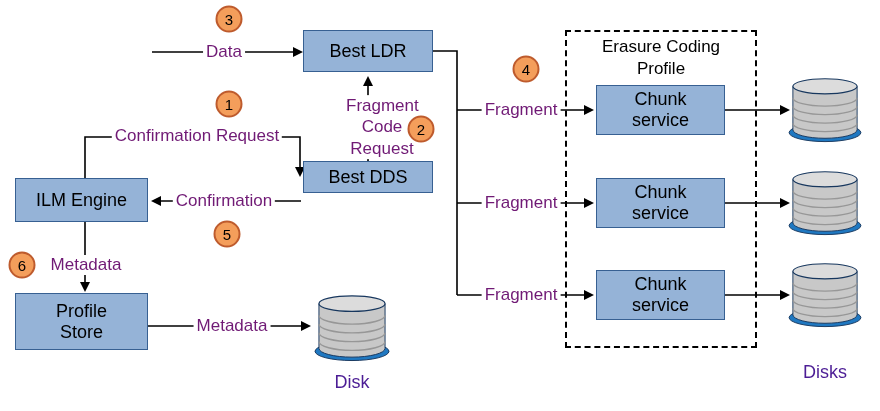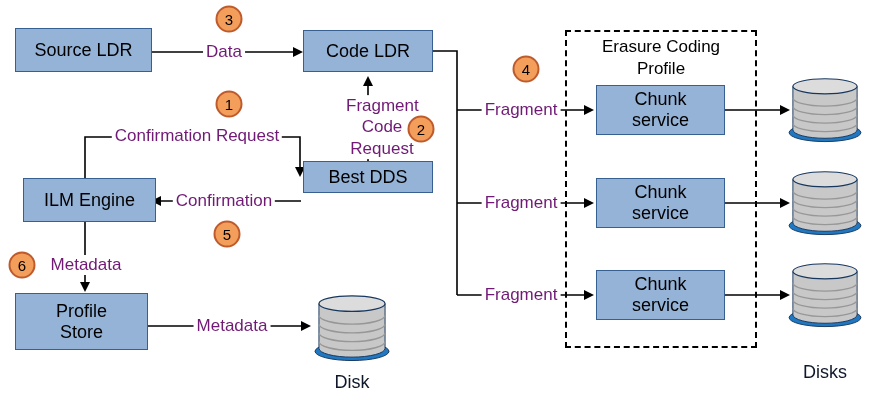--- a/index.html
+++ b/index.html
@@ -20,21 +20,21 @@
   .group-title{position:absolute;text-align:center;font-size:17px;line-height:1.3;color:#000;z-index:2;
     display:flex;justify-content:center}
   .group-title span{display:block;width:150px}
   .edge-label{position:absolute;transform:translate(-50%,-50%);background:#fff;
     padding:0 3px;font-size:17px;white-space:nowrap;color:#701a75;z-index:3}
   .edge-label.wrap{white-space:normal;text-align:center;line-height:1.25}
   .badge{position:absolute;width:27px;height:27px;border-radius:50%;
     transform:translate(-50%,-50%);background:var(--badge-fill);
     border:2px solid var(--badge-border);display:flex;align-items:center;
     justify-content:center;font-size:15px;color:#000;z-index:4}
-  .caption{position:absolute;text-align:center;font-size:18px;color:#0f172a;z-index:2}
+  .caption{position:absolute;text-align:center;font-size:18px;color:#4c1d95;z-index:2}
   .disk{position:absolute;z-index:2}
   .disk svg{display:block;width:100%;height:100%}
   .disk-body{fill:#C8C8C8;stroke:#17375E;stroke-width:1}
   .disk-stripe{fill:none;stroke:#979797;stroke-width:1.4}
   .disk-top{fill:#DCDCDC;stroke:#17375E;stroke-width:1.2}
   .disk-base-e{fill:var(--disk-base);stroke:#17375E;stroke-width:1}
   .wrap-60{display:inline-block;width:62px}
   .wrap-92{display:inline-block;width:96px}
 </style>
 </head>
@@ -77,33 +77,30 @@
     <path class="head" d="M790 203 L780 198 L780 208 Z"></path>
     <path class="edge" d="M725 295 H781"></path>
     <path class="head" d="M790 295 L780 290 L780 300 Z"></path>
   </svg>
 
   <div class="group-box" style="left:565px;top:30px;width:192px;height:318px"></div>
   <div class="group-title" style="left:570px;top:36px;width:182px">
     <span>Erasure Coding Profile</span>
   </div>
 
-  <div class="node" style="left:15px;top:28px;width:137px;height:44px">
-    <span>Source LDR</span>
-  </div>
 
   <div class="node" style="left:303px;top:30px;width:130px;height:42px">
-    <span>Code LDR</span>
+    <span>Best LDR</span>
   </div>
 
   <div class="node" style="left:303px;top:161px;width:130px;height:32px">
     <span>Best DDS</span>
   </div>
 
-  <div class="node" style="left:23px;top:178px;width:133px;height:44px">
+  <div class="node" style="left:15px;top:178px;width:133px;height:44px">
     <span>ILM Engine</span>
   </div>
 
   <div class="node" style="left:15px;top:293px;width:133px;height:57px">
     <span class="wrap-92">Profile Store</span>
   </div>
 
   <div class="node" style="left:596px;top:85px;width:129px;height:50px">
     <span class="wrap-60">Chunk service</span>
   </div>

